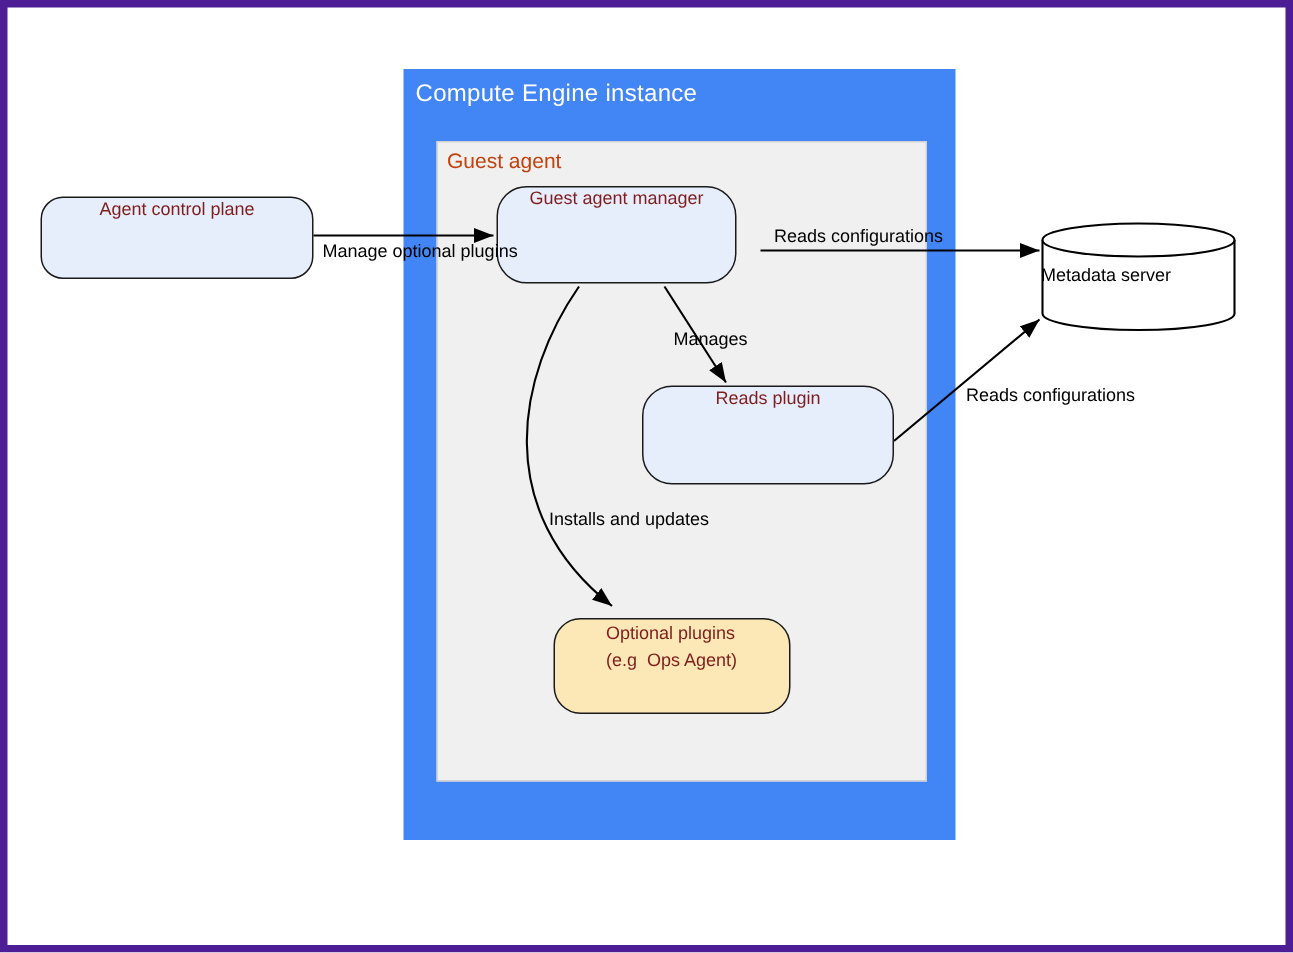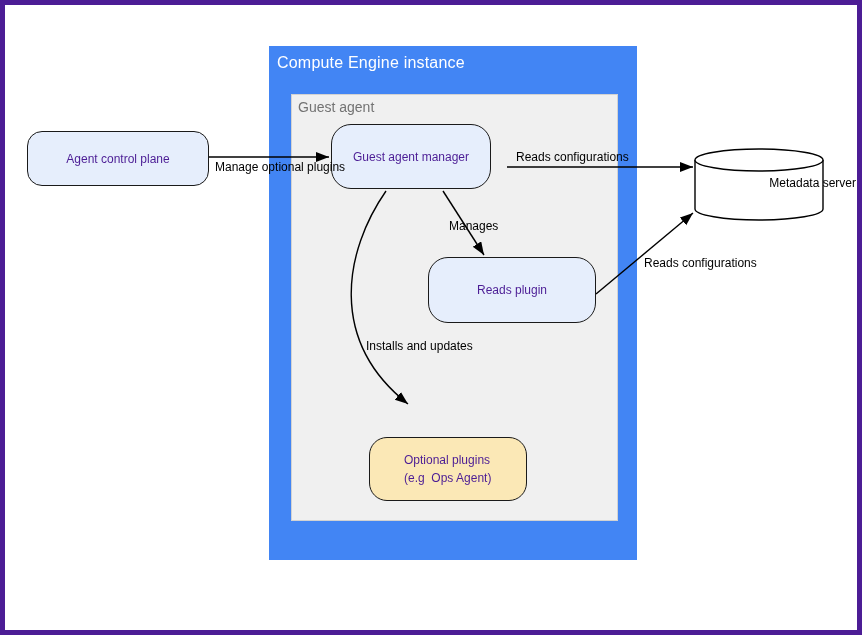--- a/index.html
+++ b/index.html
@@ -15,45 +15,45 @@
   .blue-title {
     position:absolute; left:272px; top:49px; font-size:16px; color:#fff;
     letter-spacing:0.2px; white-space:nowrap;
   }
   .gray-box {
     position:absolute; left:286px; top:89px; width:327px; height:427px;
     box-sizing:border-box; background:var(--inner-gray,#f0f0f0);
     border:1px solid #d2d2d2;
   }
   .gray-title {
-    position:absolute; left:293px; top:94px; font-size:14px; color:#737373;
+    position:absolute; left:293px; top:94px; font-size:14px; color:#c2410c;
     white-space:nowrap;
   }
   .node {
     position:absolute; box-sizing:border-box;
     border:1px solid #1a1a1a; border-radius:18px;
     background:var(--node-blue,#e6eefc);
-    display:flex; align-items:center; justify-content:center;
-    font-size:12px; color:#4c1d95; text-align:center;
+    display:flex; align-items:flex-start; justify-content:center;
+    font-size:12px; color:#7f1d1d; text-align:center;
   }
   .node-acp  { left:22px;  top:126px; width:182px; height:55px; border-radius:15px; }
   .node-gam  { left:326px; top:119px; width:160px; height:65px; border-radius:20px; }
   .node-core { left:423px; top:252px; width:168px; height:66px; border-radius:20px; }
   .node-opt  {
     left:364px; top:407px; width:158px; height:64px; border-radius:18px;
     background:var(--node-tan,#fbe8b6);
-    justify-content:flex-start; padding-left:34px; text-align:left;margin-top:25px;
+    justify-content:flex-start; padding-left:34px; text-align:left;
   }
   .opt-lines { line-height:18px; }
   .opt-line { display:block; white-space:pre-wrap; }
   .cyl-svg { position:absolute; left:689px; top:143px; }
   .cyl-label {
     position:absolute; left:689px; top:143px; width:130px; height:70px;
-    display:flex; align-items:center; justify-content:flex-end;
-    font-size:12px; pointer-events:none;padding-left:32px;
+    display:flex; align-items:center; justify-content:flex-start;
+    font-size:12px; pointer-events:none;
   }
   .edges { position:absolute; left:0; top:0; pointer-events:none; }
   .edge-label {
     position:absolute; font-size:12px; color:#000; white-space:nowrap;
   }
   .lbl-manage   { left:210px; top:155px; }
   .lbl-reads-top{ left:511px; top:145px; }
   .lbl-manages  { left:444px; top:214px; }
   .lbl-reads-diag{ left:639px; top:251px; }
   .lbl-installs { left:361px; top:334px; }

